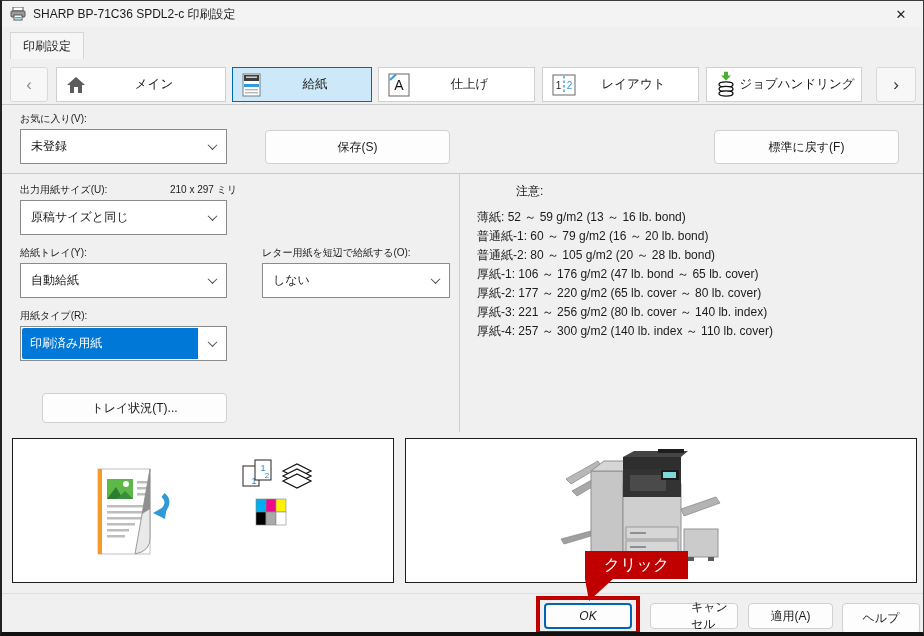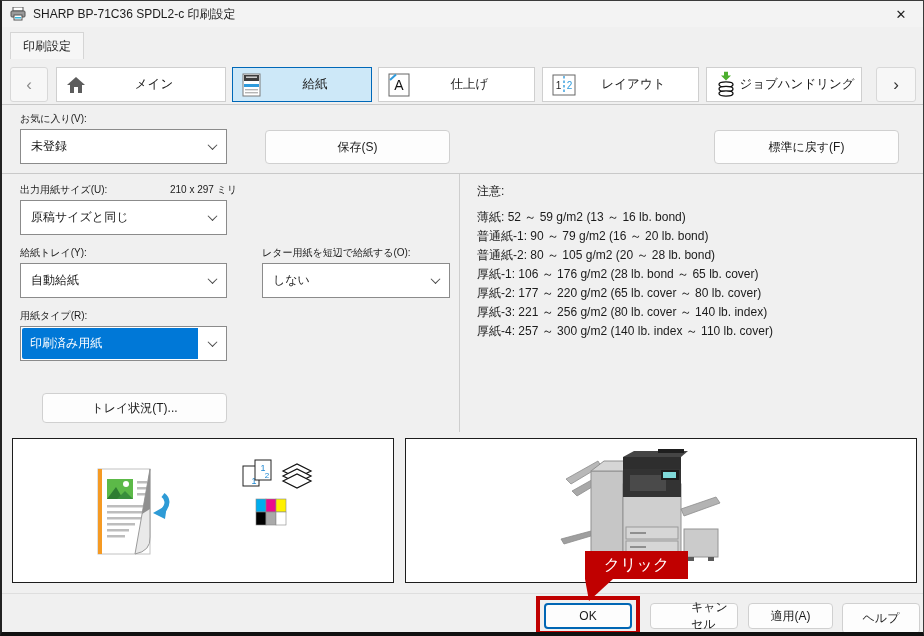--- a/index.html
+++ b/index.html
@@ -37,26 +37,26 @@
   .combo .val{flex:1;white-space:nowrap;overflow:hidden;}
   .chev{width:7px;height:7px;border-right:1.2px solid #4a4a4a;border-bottom:1.2px solid #4a4a4a;
     transform:rotate(45deg) translate(-1px,-1px);flex:none;}
   .combo.hl{padding:0 10px 0 0;}
   .combo.hl .sel{flex:1;align-self:stretch;margin:1px;display:flex;align-items:center;
     background:#0078d7;color:#fff;padding:0 8px;border-radius:2px 0 0 2px;}
   .btn{position:absolute;background:#fdfdfd;border:1px solid #d0d0d0;border-radius:4px;
     display:flex;align-items:center;justify-content:center;font-size:12px;color:#1b1b1b;}
   
   .notebox{position:absolute;left:475px;top:181px;font-size:12px;line-height:19px;}
-  .notebox .ntitle{margin-bottom:7px;}
+  .notebox .ntitle{margin-bottom:7px;margin-left:39px;}
   .notebox span{display:block;white-space:nowrap;}
   
   .panel{position:absolute;top:437px;height:145px;background:#fff;border:1px solid #1d1d1d;}
   
-  .okbtn{border:2px solid #0066b4;}
+  .okbtn{border:2px solid #0066b4;font-style:italic;}
   .redbox{position:absolute;left:534px;top:595px;width:104px;height:39px;
     border:4px solid #c00000;z-index:6;}
   .callout{position:absolute;left:583px;top:550px;width:103px;height:28px;background:#c00000;
     color:#fff;font-size:16px;display:flex;align-items:center;justify-content:center;z-index:7;}
   .callout-tail{position:absolute;left:575px;top:574px;z-index:7;}
 </style>
 </head>
 <body>
 
 <div class="window">
@@ -181,23 +181,23 @@
   <div class="combo hl" style="left:18px;top:325px;width:207px;">
     <span class="sel">印刷済み用紙</span>
     <span class="chev" style="margin-left:10px;"></span>
   </div>
 
   <div class="btn" style="left:40px;top:392px;width:185px;height:30px;">トレイ状況(T)...</div>
 
   <div class="notebox">
     <div class="ntitle">注意:</div>
     <span>薄紙: 52 ～ 59 g/m2 (13 ～ 16 lb. bond)</span>
-    <span>普通紙-1: 90 ～ 79 g/m2 (16 ～ 20 lb. bond)</span>
+    <span>普通紙-1: 60 ～ 79 g/m2 (16 ～ 20 lb. bond)</span>
     <span>普通紙-2: 80 ～ 105 g/m2 (20 ～ 28 lb. bond)</span>
-    <span>厚紙-1: 106 ～ 176 g/m2 (28 lb. bond ～ 65 lb. cover)</span>
+    <span>厚紙-1: 106 ～ 176 g/m2 (47 lb. bond ～ 65 lb. cover)</span>
     <span>厚紙-2: 177 ～ 220 g/m2 (65 lb. cover ～ 80 lb. cover)</span>
     <span>厚紙-3: 221 ～ 256 g/m2 (80 lb. cover ～ 140 lb. index)</span>
     <span>厚紙-4: 257 ～ 300 g/m2 (140 lb. index ～ 110 lb. cover)</span>
   </div>
 
   <div class="panel" style="left:10px;width:382px;">
     <svg width="380" height="143" viewBox="0 0 380 143">
 
       <rect x="85" y="30" width="52" height="85" fill="#fff" stroke="#c2c2c2"></rect>
       <rect x="85" y="30" width="4" height="85" fill="#f59a23"></rect>

